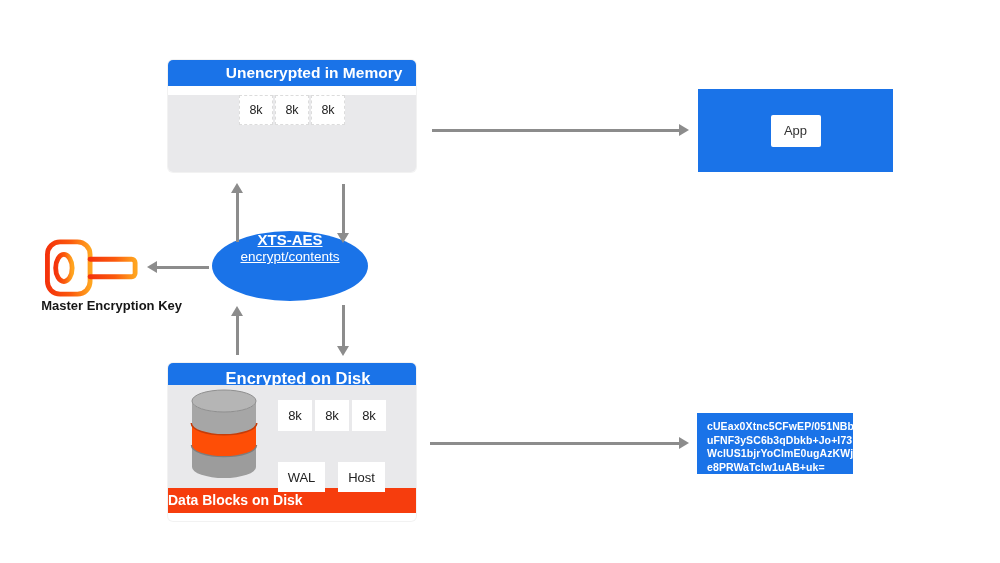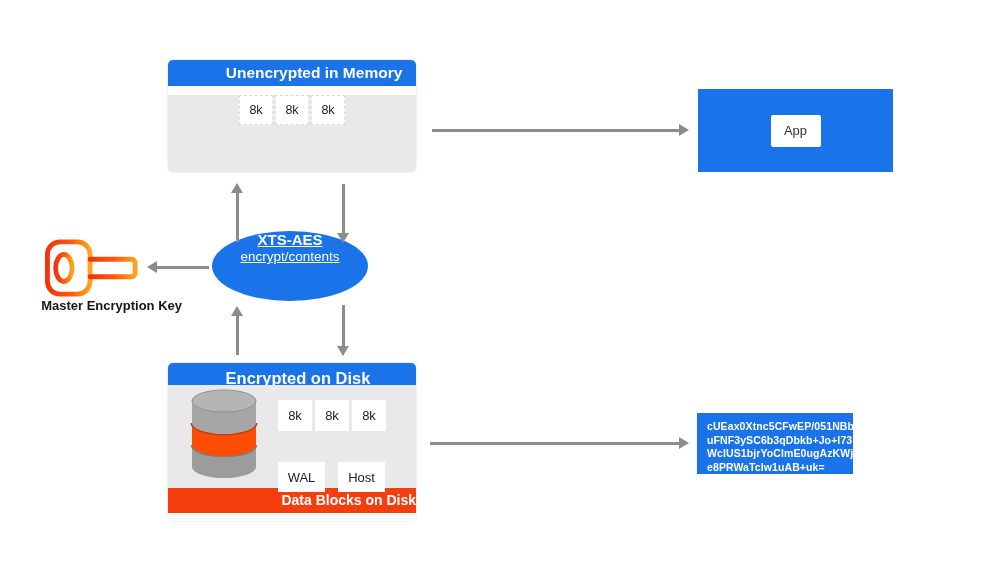--- a/index.html
+++ b/index.html
@@ -17,21 +17,21 @@
   
   .box{position:absolute;border-radius:5px;overflow:hidden;box-shadow:0 0 0 1px rgba(0,0,0,0.05);}
   .memory-box{left:168px;top:60px;width:248px;height:112px;}
   .disk-box{left:168px;top:363px;width:248px;height:158px;}
   .box-header{background:var(--blue);color:#fff;font-weight:bold;text-align:center;}
   .memory-box .box-header{height:26px;line-height:26px;font-size:15.5px;padding-left:44px;}
   .disk-box .box-header{height:22px;line-height:30px;font-size:16.5px;padding-left:12px;}
   .box-body{background:var(--panel-gray);position:relative;}
   .memory-box .box-body{height:86px;}
   .disk-box .box-body{height:103px;}
-  .disk-footer{height:25px;background:var(--orange-red);color:#fff;font-weight:bold;font-size:14px;text-align:right;line-height:25px;}
+  .disk-footer{height:25px;background:var(--orange-red);color:#fff;font-weight:bold;font-size:14px;text-align:left;line-height:25px;}
 
   .subtitle{text-align:center;font-weight:bold;font-size:13px;color:var(--text-black);padding-top:11px;}
   .mem-blocks{display:flex;justify-content:center;gap:2px;margin-top:9px;}
   .cell{background:#fff;width:34px;height:30px;display:flex;align-items:center;justify-content:center;
         font-size:12.5px;color:#222;border:1px dashed #dcdcdc;}
   .cell2{background:#fff;display:flex;align-items:center;justify-content:center;font-size:13px;color:#222;}
 
   .disk-8k-row{position:absolute;left:110px;top:15px;display:flex;gap:3px;}
   .disk-8k-row .cell2{width:34px;height:31px;}
   .disk-file-row{position:absolute;left:110px;top:55px;display:flex;gap:13px;margin-top:22px;}

